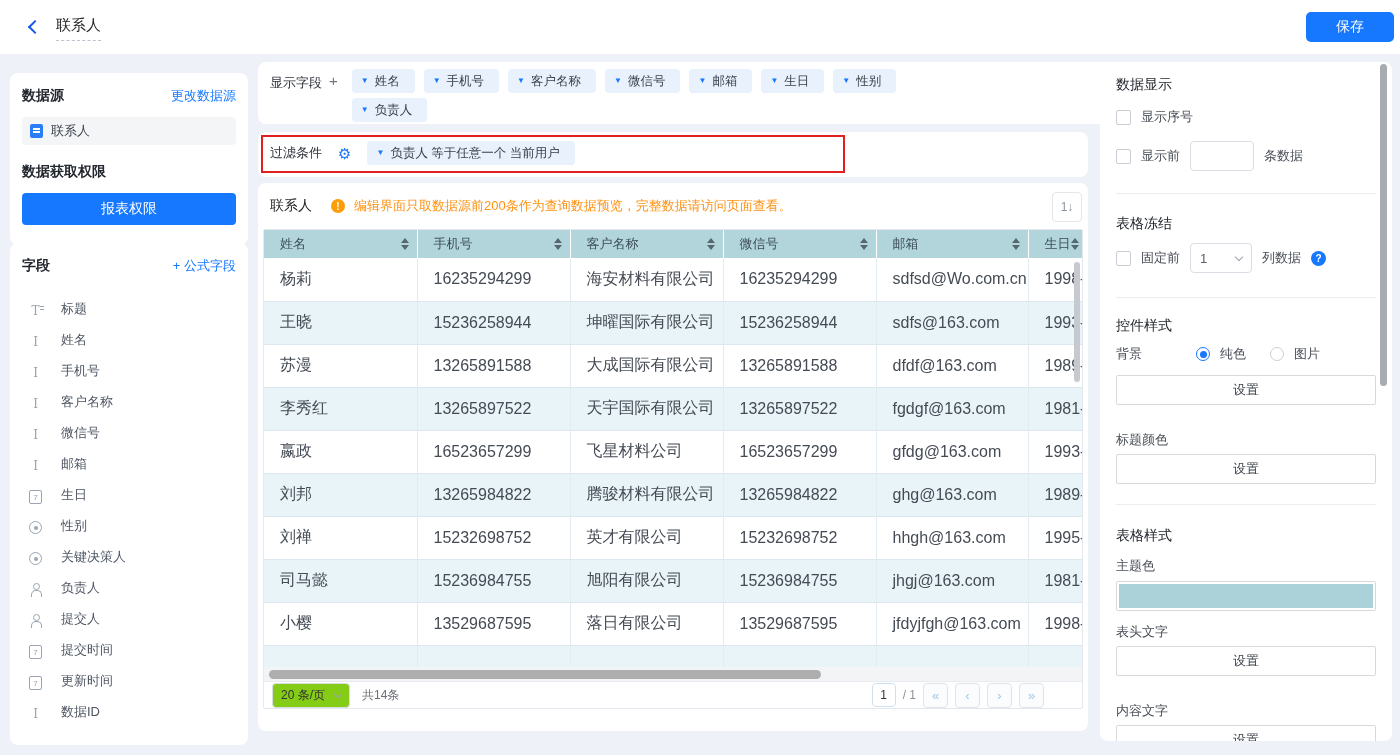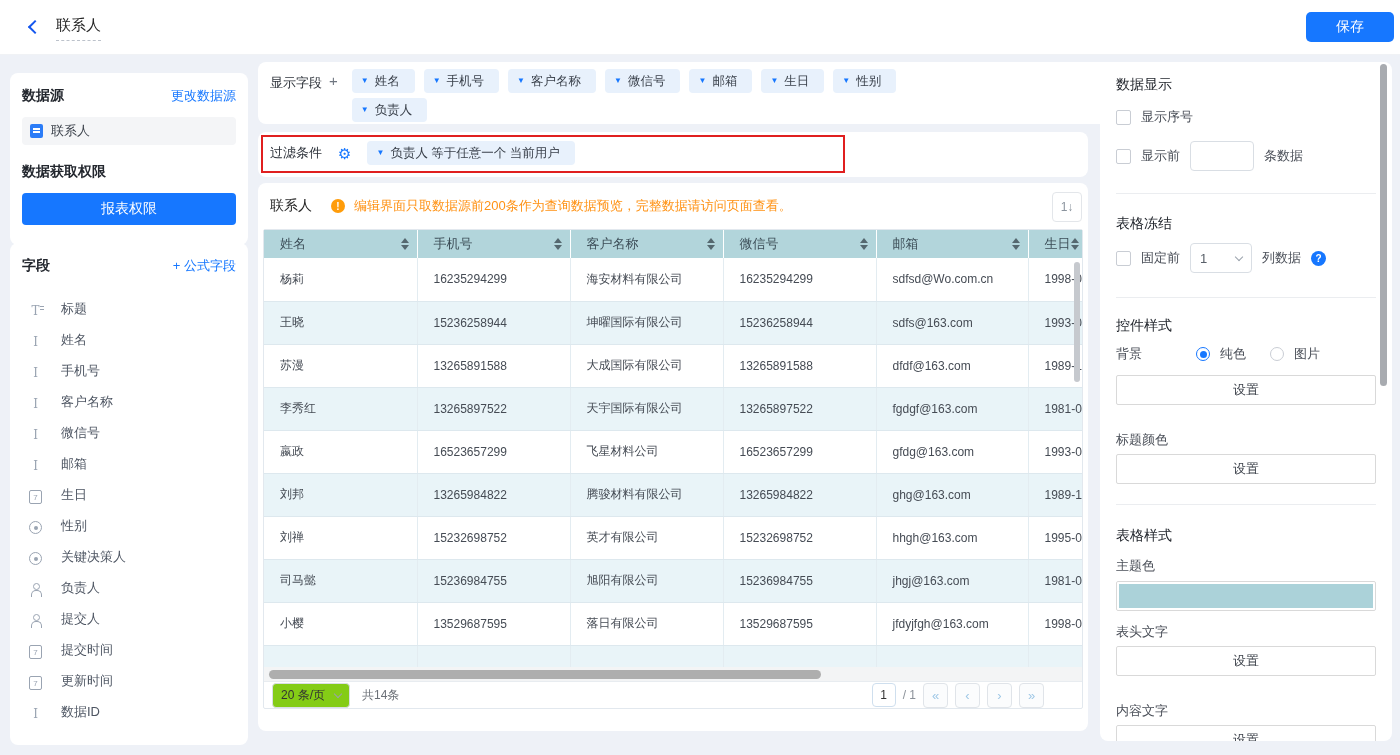--- a/index.html
+++ b/index.html
@@ -75,21 +75,21 @@
 
   .tbl-wrap { position:absolute; left:5px; top:46px; width:820px; height:480px; border:1px solid #e2e8ee; border-radius:2px; background:#fff; }
   .tbl-clip { height:437px; overflow:hidden; position:relative; }
   table.grid { width:820px; table-layout:fixed; border-collapse:collapse; }
   .grid th { height:28px; background:#b2d5db; color:#3c4d57; font-weight:normal; font-size:13px; text-align:left; padding:0 8px 0 16px; border-right:1px solid rgba(255,255,255,.7); white-space:nowrap; overflow:hidden; cursor:pointer; }
   .grid th .th-in { display:flex; align-items:center; justify-content:space-between; }
   .sort-arrows { display:inline-flex; flex-direction:column; align-items:center; gap:2px; cursor:pointer; }
   .sort-arrows i { display:block; width:0; height:0; border-left:4px solid transparent; border-right:4px solid transparent; }
   .sort-arrows .up { border-bottom:5px solid #55686f; }
   .sort-arrows .dn { border-top:5px solid #55686f; }
-  .grid td { height:43px; padding:0 8px 0 16px; font-size:12px; color:#454b54; border-right:1px solid #e3ecf1; border-bottom:1px solid #dde8ee; white-space:nowrap; overflow:hidden; background:transparent; }
+  .grid td { height:43px; padding:0 8px 0 16px; font-size:16px; color:#454b54; border-right:1px solid #e3ecf1; border-bottom:1px solid #dde8ee; white-space:nowrap; overflow:hidden; background:transparent; }
   .grid tbody tr { background:#fff; }
   .grid tbody tr:nth-child(even) { background:#e9f4f8; }
   .vscroll { position:absolute; right:2px; top:32px; width:6px; height:120px; border-radius:3px; background:#c6c9ce; cursor:pointer; }
   .hscroll { height:14px; background:#f3f4f5; position:relative; }
   .hscroll .thumb { position:absolute; left:5px; top:2.5px; width:552px; height:9px; border-radius:4.5px; background:#aeaeae; cursor:pointer; }
   .pagbar { height:27px; border-top:1px solid #e8ecf0; display:flex; align-items:center; justify-content:space-between; padding:0 38px 0 8px; }
   .pag-left { display:flex; align-items:center; gap:12px; }
   .psize { width:78px; height:25px; border:1px solid #d9dee4; border-radius:4px; background:#84cc16; display:flex; align-items:center; justify-content:space-between; padding:0 8px; font-size:12px; color:#333; cursor:pointer; }
   .chev { width:6px; height:6px; border-right:1.4px solid #9aa2ac; border-bottom:1.4px solid #9aa2ac; transform:rotate(45deg); margin-top:-3px; }
   .total-txt { color:#6b7077; font-size:12px; }

